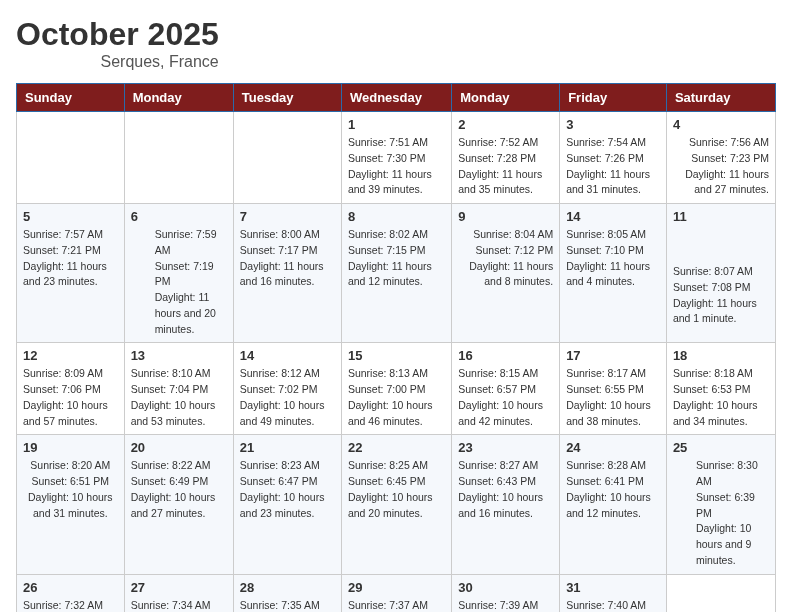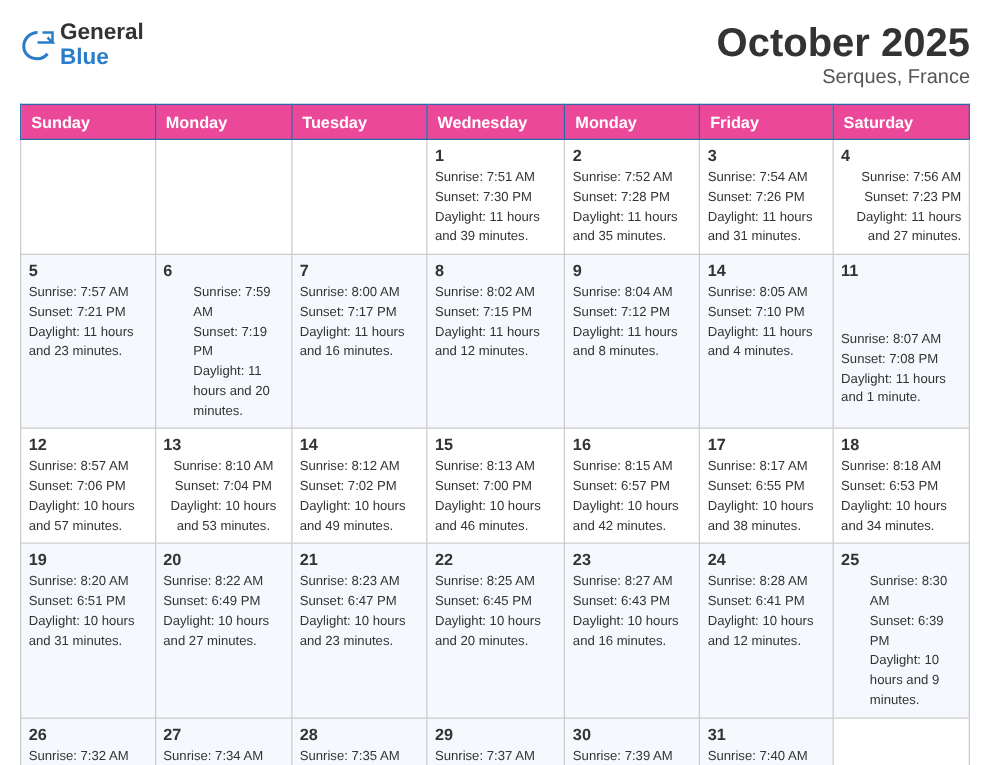--- a/index.html
+++ b/index.html
@@ -45,21 +45,21 @@
     .location {
       font-size: 16px;
       color: #555;
     }
     .calendar {
       width: 100%;
       border-collapse: collapse;
       border: 1px solid #ccc;
     }
     .calendar th {
-      background-color: #ec4899;
+      background-color: #7f1d1d;
       color: white;
       text-align: left;
       padding: 6px 8px;
       font-size: 13px;
       border: 1px solid #2a6aaa;
     }
     .calendar td {
       vertical-align: top;
       border: 1px solid #ccc;
       padding: 5px 6px;
@@ -84,32 +84,20 @@
       background: #fff !important;
     }
     .last-row td {
       background-color: #f5f8fc;
     }
   </style>
 </head>
 <body>
 
 <div class="header">
-  <div class="logo">
-    <svg class="logo-icon" viewBox="0 0 28 28">
-      <rect x="0" y="0" width="28" height="28" fill="none"></rect>
-      <path d="M14 4 C8 4 3 9 3 15 C3 21 8 25 14 25 C17 25 20 23.5 22 21" stroke="#2a7dc9" stroke-width="2.5" fill="none"></path>
-      <path d="M22 8 L26 12 L14 12" stroke="#2a7dc9" stroke-width="2" fill="none"></path>
-      <path d="M18 4 L26 4 L26 12" stroke="#2a7dc9" stroke-width="2" fill="none"></path>
-    </svg>
-    <div class="logo-text">
-      <span class="logo-general">General</span>
-      <span class="logo-blue">Blue</span>
-    </div>
-  </div>
   <div class="title-area">
     <div class="month-title">October 2025</div>
     <div class="location">Serques, France</div>
   </div>
 </div>
 
 <table class="calendar">
   <thead>
     <tr>
     <th>Sunday</th>
@@ -171,47 +159,47 @@
 Daylight: 11 hours and 16 minutes.</div>
         </td>
         <td>
           <div class="day-number">8</div>
           <div class="day-info" style="white-space: pre-line;">Sunrise: 8:02 AM
 Sunset: 7:15 PM
 Daylight: 11 hours and 12 minutes.</div>
         </td>
         <td>
           <div class="day-number">9</div>
-          <div class="day-info" style="white-space: pre-line;">Sunrise: 8:04 AM
+          <div class="day-info" style="white-space: pre-line; text-align: right;">Sunrise: 8:04 AM
 Sunset: 7:12 PM
 Daylight: 11 hours and 8 minutes.</div>
         </td>
         <td>
           <div class="day-number">14</div>
           <div class="day-info" style="white-space: pre-line;">Sunrise: 8:05 AM
 Sunset: 7:10 PM
 Daylight: 11 hours and 4 minutes.</div>
         </td>
         <td>
           <div class="day-number">11</div>
           <div class="day-info" style="white-space: pre-line; margin-top: 40px;">Sunrise: 8:07 AM
 Sunset: 7:08 PM
 Daylight: 11 hours and 1 minute.</div>
         </td>
       </tr>
       <tr>
         <td>
           <div class="day-number">12</div>
-          <div class="day-info" style="white-space: pre-line;">Sunrise: 8:57 AM
+          <div class="day-info" style="white-space: pre-line;">Sunrise: 8:09 AM
 Sunset: 7:06 PM
 Daylight: 10 hours and 57 minutes.</div>
         </td>
         <td>
           <div class="day-number">13</div>
-          <div class="day-info" style="white-space: pre-line; text-align: center;">Sunrise: 8:10 AM
+          <div class="day-info" style="white-space: pre-line;">Sunrise: 8:10 AM
 Sunset: 7:04 PM
 Daylight: 10 hours and 53 minutes.</div>
         </td>
         <td>
           <div class="day-number">14</div>
           <div class="day-info" style="white-space: pre-line;">Sunrise: 8:12 AM
 Sunset: 7:02 PM
 Daylight: 10 hours and 49 minutes.</div>
         </td>
         <td>
@@ -235,21 +223,21 @@
         <td>
           <div class="day-number">18</div>
           <div class="day-info" style="white-space: pre-line;">Sunrise: 8:18 AM
 Sunset: 6:53 PM
 Daylight: 10 hours and 34 minutes.</div>
         </td>
       </tr>
       <tr>
         <td>
           <div class="day-number">19</div>
-          <div class="day-info" style="white-space: pre-line;">Sunrise: 8:20 AM
+          <div class="day-info" style="white-space: pre-line; text-align: center;">Sunrise: 8:20 AM
 Sunset: 6:51 PM
 Daylight: 10 hours and 31 minutes.</div>
         </td>
         <td>
           <div class="day-number">20</div>
           <div class="day-info" style="white-space: pre-line;">Sunrise: 8:22 AM
 Sunset: 6:49 PM
 Daylight: 10 hours and 27 minutes.</div>
         </td>
         <td>

